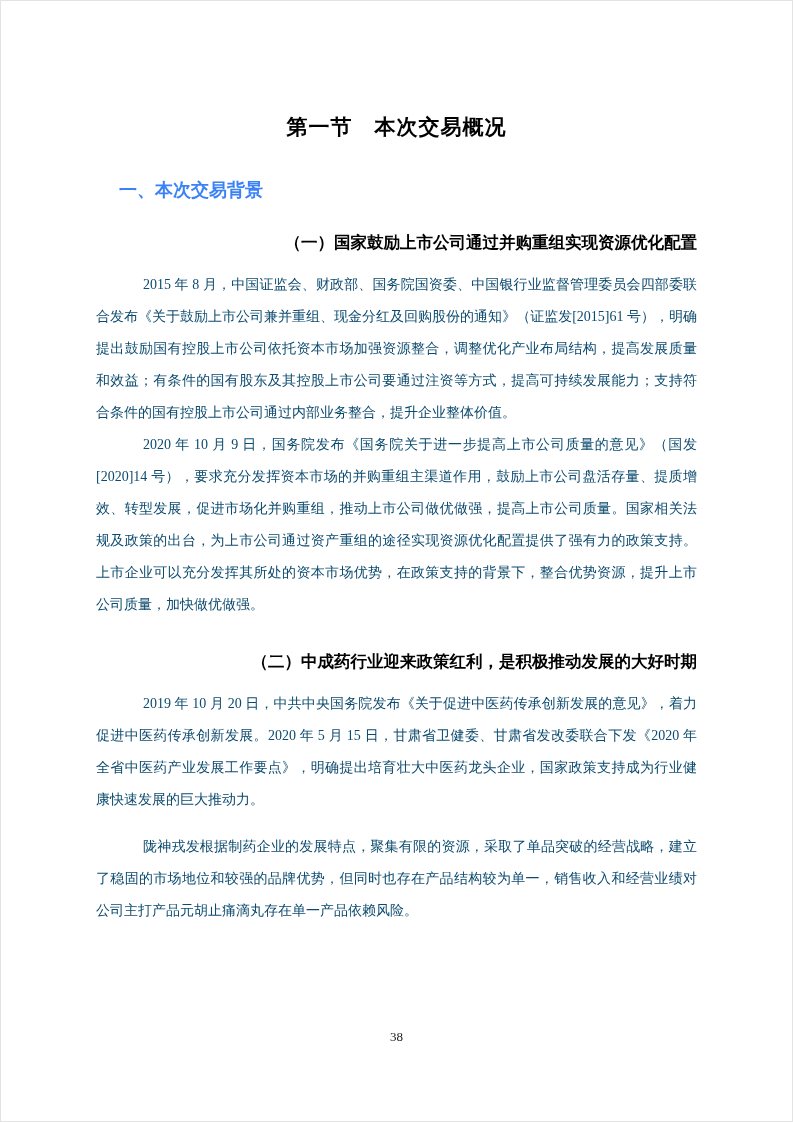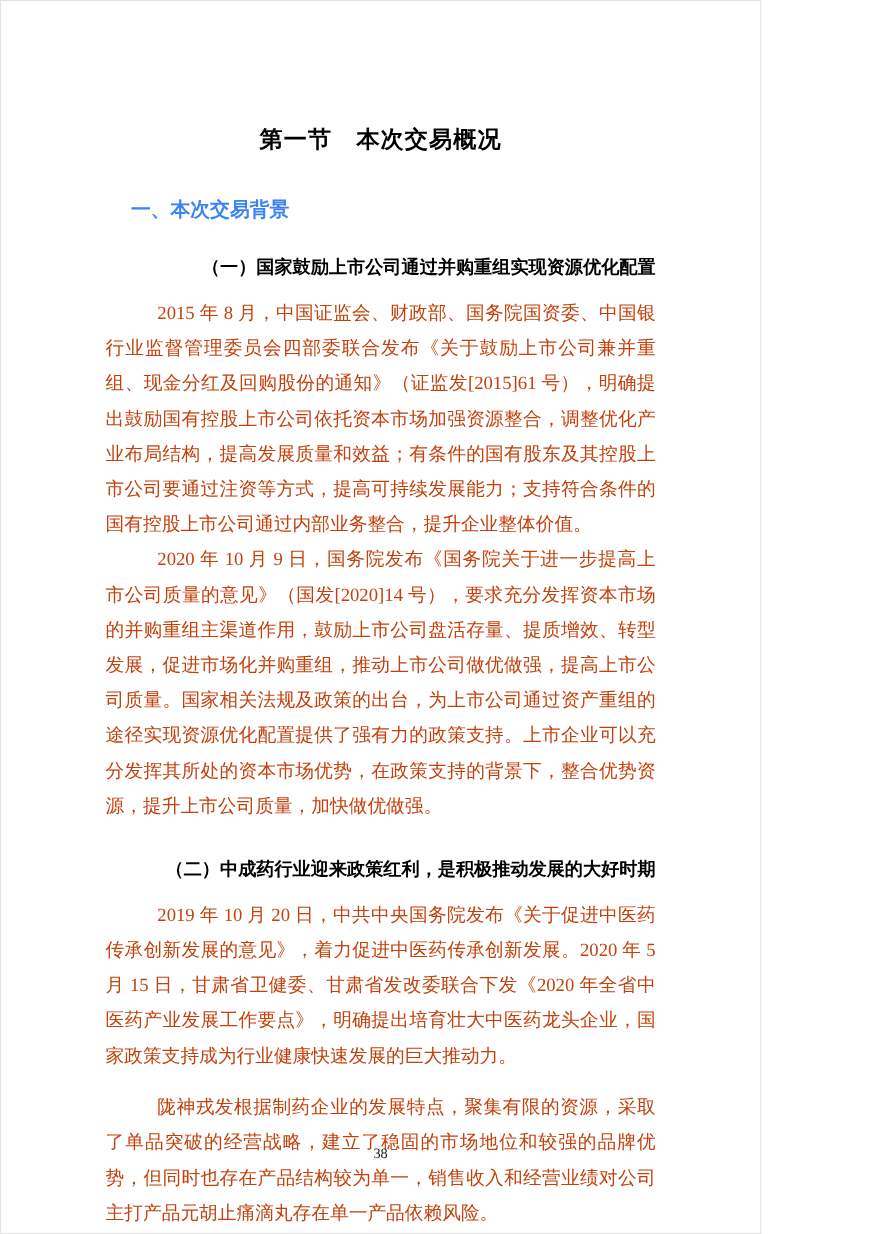--- a/index.html
+++ b/index.html
@@ -2,21 +2,21 @@
 <html><head>
 <meta charset="utf-8">
 <style>
   html, body {
     margin: 0;
     padding: 0;
     background: #ffffff;
   }
   .page {
     position: relative;
-    width: 692px;
+    width: 793px;
     height: 1122px;
     box-sizing: border-box;
     background: #ffffff;
     border: 1px solid #e3e3e3;
     padding: 0 95px;
     overflow: hidden;
     color: #0d0d0d;
   }
   .doc-title {
     margin: 112px 0 0 0;
@@ -40,35 +40,35 @@
     padding-left: 25px;
     font-family: "Liberation Sans", "DejaVu Sans", sans-serif;
     font-weight: 700;
     font-size: 16.5px;
     color: #000;
     text-align: right;
   }
   .body-para {
     margin: 15px 0 0 0;
     font-family: "Liberation Serif", "DejaVu Serif", serif;
-    font-size: 17px;
+    font-size: 14px;
     line-height: 32px;
     text-indent: 47px;
     text-align: justify;
     text-justify: inter-ideograph;
-    color: #c2410c;
+    color: #0c4a6e;
   }
   .para-group .body-para + .body-para {
     margin-top: 0;
   }
   .page-number {
     position: absolute;
     left: 0;
     right: 0;
-    bottom: 64px;
+    bottom: 76px;
     text-align: center;
     font-family: "Liberation Serif", "DejaVu Serif", serif;
     font-size: 13px;
     color: #1a1a1a;
   }
 </style>
 </head>
 <body>
 
 <div class="page">

